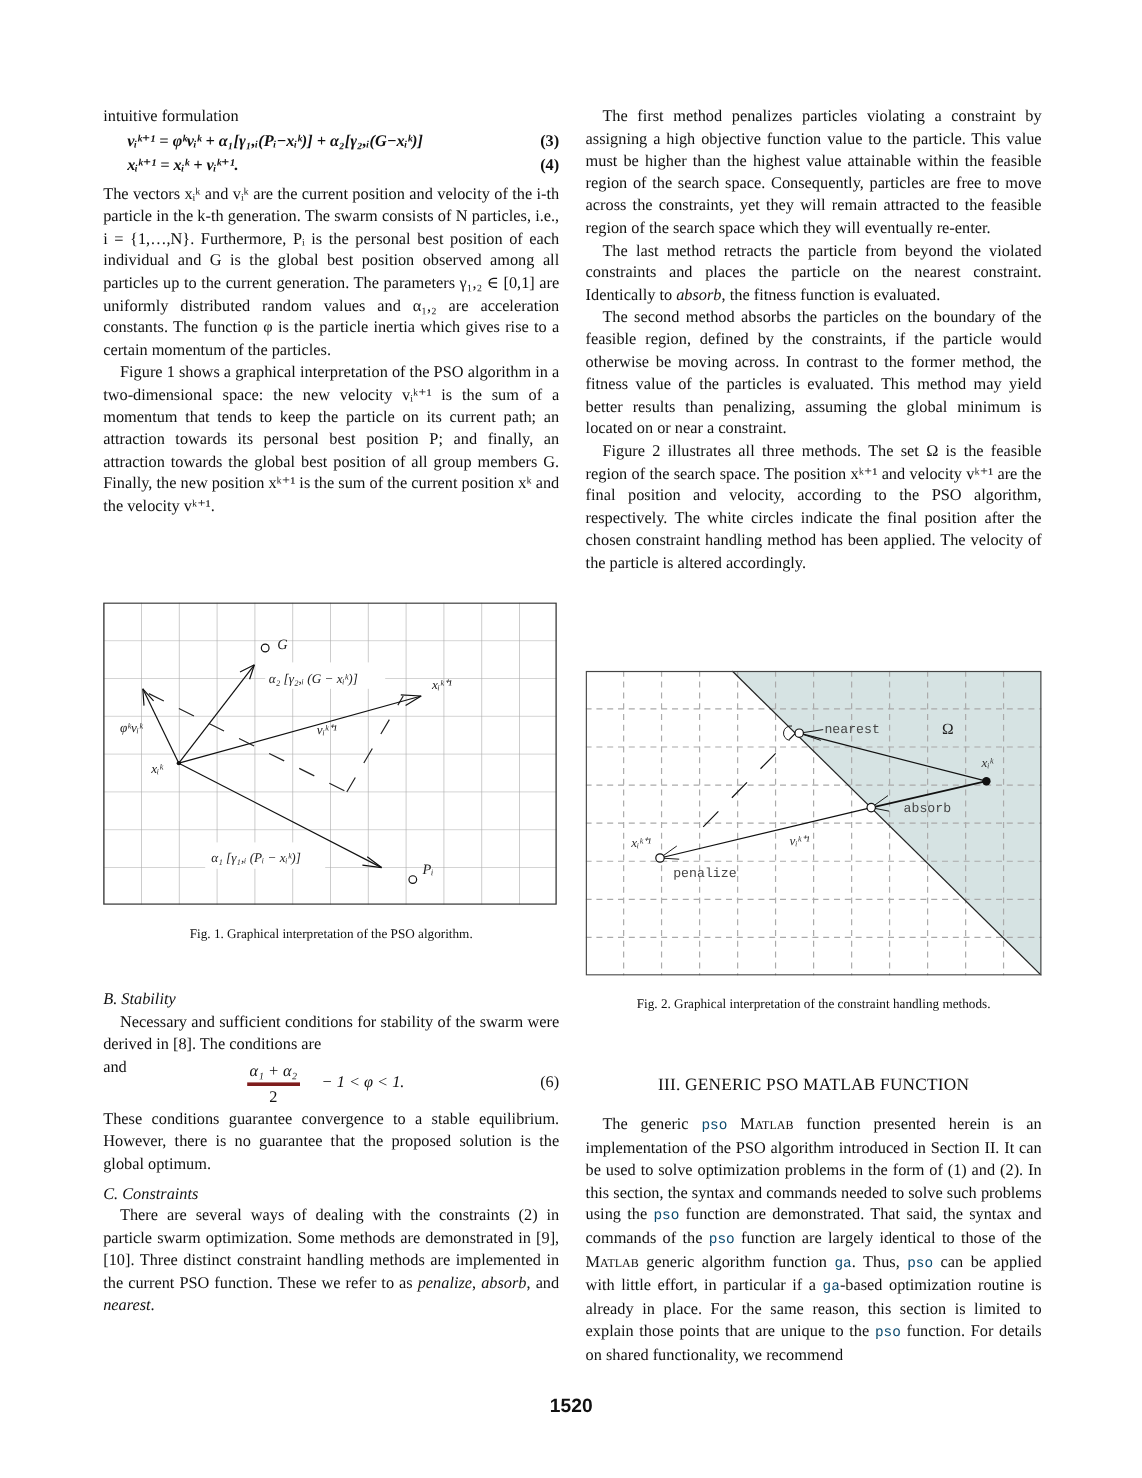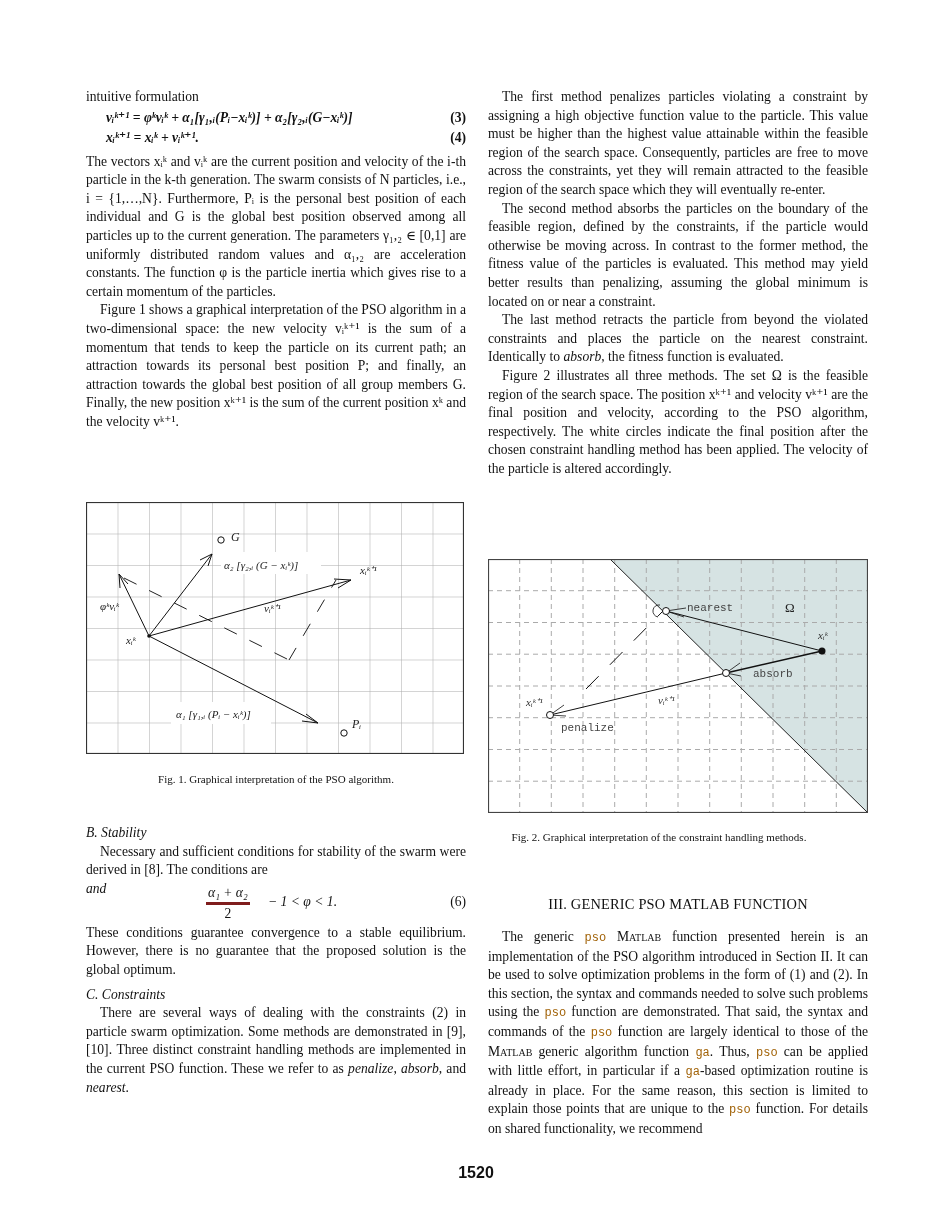--- a/index.html
+++ b/index.html
@@ -6,21 +6,21 @@
   body { width:952px; height:1232px; position:relative; overflow:hidden;
          font-family:"Liberation Serif", "DejaVu Serif", serif; color:#111; }
   .col { position:absolute; width:380px; font-size:13.6px; line-height:18.6px; text-align:justify; }
   .col-left { left:86px; top:88px; }
   .col-right { left:488px; top:88px; }
   p { margin:0; }
   .indent { text-indent:14px; }
   .eq { position:relative; height:20px; font-style:italic;font-weight:bold; }
   .eq .num { position:absolute; right:0; top:0; font-style:normal; }
   .eq .body { position:absolute; }
-  .mono { font-family:"Liberation Mono", "DejaVu Sans Mono", monospace; font-size:12px; color:#a16207; }
+  .mono { font-family:"Liberation Mono", "DejaVu Sans Mono", monospace; font-size:12px; color:#0c4a6e; }
   .sc { font-variant:small-caps; }
   .sec-title { font-style:italic; margin-top:0; }
   .caption { font-size:11px; text-align:center; }
   .section-head { text-align:center; font-size:14.4px; letter-spacing:0.2px; }
   .fig { position:absolute; }
   .pagenum { position:absolute; left:0; width:952px; top:1164px; text-align:center;
              font-family:"Liberation Sans", sans-serif; font-weight:bold; font-size:16px; }
 </style>
 </head>
 <body>
@@ -79,37 +79,37 @@
       <text x="266" y="226">Pᵢ</text>
     </g>
   </svg>
 </div>
 <div class="caption" style="position:absolute; left:86px; top:773px; width:380px;">Fig. 1.   Graphical interpretation of the PSO algorithm.</div>
 
 <div class="col" style="left:86px; top:824px;">
   <p class="sec-title">B.  Stability</p>
   <p class="indent">Necessary and sufficient conditions for stability of the swarm were derived in [8]. The conditions are</p>
   <div style="position:relative; height:44px;">
-    <span style="position:absolute; left:0; top:0;font-style:italic;">and</span>
+    <span style="position:absolute; left:0; top:0;">and</span>
     <span style="position:absolute; left:120px; top:4px; text-align:center; font-style:italic; display:inline-block;">
       <span style="display:block; border-bottom:3px solid #7f1d1d; padding:0 2px;">α₁ + α₂</span>
       <span style="display:block; font-style:normal;">2</span>
     </span>
     <span style="position:absolute; left:182px; top:13px; font-style:italic;">− 1 &lt; φ &lt; 1.</span>
     <span style="position:absolute; right:0; top:13px;">(6)</span>
   </div>
   <p>These conditions guarantee convergence to a stable equilibrium. However, there is no guarantee that the proposed solution is the global optimum.</p>
   <p class="sec-title" style="margin-top:6px;">C.  Constraints</p>
   <p class="indent"><span>There are several ways of dealing with the constraints (2) in particle swarm optimization. Some methods are demonstrated in [9], [10]. Three distinct constraint handling methods are implemented in the current PSO function. These we refer to as </span><em>penalize</em><span>, </span><em>absorb</em><span>, and </span><em>nearest</em><span>.</span></p>
 </div>
 
 <div class="col col-right">
   <p class="indent">The first method penalizes particles violating a constraint by assigning a high objective function value to the particle. This value must be higher than the highest value attainable within the feasible region of the search space. Consequently, particles are free to move across the constraints, yet they will remain attracted to the feasible region of the search space which they will eventually re-enter.</p>
+  <p class="indent"><span>The last method retracts the particle from beyond the violated constraints and places the particle on the nearest constraint. Identically to </span><em>absorb</em><span>, the fitness function is evaluated.</span></p>
   <p class="indent">The second method absorbs the particles on the boundary of the feasible region, defined by the constraints, if the particle would otherwise be moving across. In contrast to the former method, the fitness value of the particles is evaluated. This method may yield better results than penalizing, assuming the global minimum is located on or near a constraint.</p>
-  <p class="indent"><span>The last method retracts the particle from beyond the violated constraints and places the particle on the nearest constraint. Identically to </span><em>absorb</em><span>, the fitness function is evaluated.</span></p>
   <p class="indent">Figure 2 illustrates all three methods. The set Ω is the feasible region of the search space. The position xᵏ⁺¹ and velocity vᵏ⁺¹ are the final position and velocity, according to the PSO algorithm, respectively. The white circles indicate the final position after the chosen constraint handling method has been applied. The velocity of the particle is altered accordingly.</p>
 </div>
 
 <div class="fig" style="left:488px; top:559px; width:380px; height:254px;">
   <svg width="380" height="254" viewBox="0 0 380 254">
     <polygon points="122,0 380,0 380,254" fill="#d6e3e3"></polygon>
     <g stroke="#aaa" stroke-width="1" stroke-dasharray="5,4">
       <line x1="0" y1="31.7" x2="380" y2="31.7"></line>
         <line x1="0" y1="63.5" x2="380" y2="63.5"></line>
       <line x1="0" y1="95.2" x2="380" y2="95.2"></line>
@@ -153,20 +153,20 @@
       <text x="73" y="172">penalize</text>
     </g>
     <g font-family="Liberation Serif, serif" font-style="italic" font-size="11" fill="#333">
       <text x="297" y="53" font-style="normal" font-size="13" fill="#222">Ω</text>
       <text x="330" y="80">xᵢᵏ</text>
       <text x="38" y="147">xᵢᵏ⁺¹</text>
       <text x="170" y="145">vᵢᵏ⁺¹</text>
     </g>
   </svg>
 </div>
-<div class="caption" style="position:absolute; left:469px; top:831px; width:380px;">Fig. 2.   Graphical interpretation of the constraint handling methods.</div>
+<div class="caption" style="position:absolute; left:488px; top:831px; width:380px;">Fig. 2.   Graphical interpretation of the constraint handling methods.</div>
 
 <div class="section-head" style="position:absolute; left:488px; top:896px; width:380px;">III.  GENERIC PSO MATLAB FUNCTION</div>
 <div class="col" style="left:488px; top:928px;">
   <p class="indent"><span>The generic </span><span class="mono">pso</span> <span class="sc">Matlab</span><span> function presented herein is an implementation of the PSO algorithm introduced in Section II. It can be used to solve optimization problems in the form of (1) and (2). In this section, the syntax and commands needed to solve such problems using the </span><span class="mono">pso</span><span> function are demonstrated. That said, the syntax and commands of the </span><span class="mono">pso</span><span> function are largely identical to those of the </span><span class="sc">Matlab</span><span> generic algorithm function </span><span class="mono">ga</span><span>. Thus, </span><span class="mono">pso</span><span> can be applied with little effort, in particular if a </span><span class="mono">ga</span><span>-based optimization routine is already in place. For the same reason, this section is limited to explain those points that are unique to the </span><span class="mono">pso</span><span> function. For details on shared functionality, we recommend</span></p>
 </div>
 
 <div class="pagenum">1520</div>
 
 </body></html>

